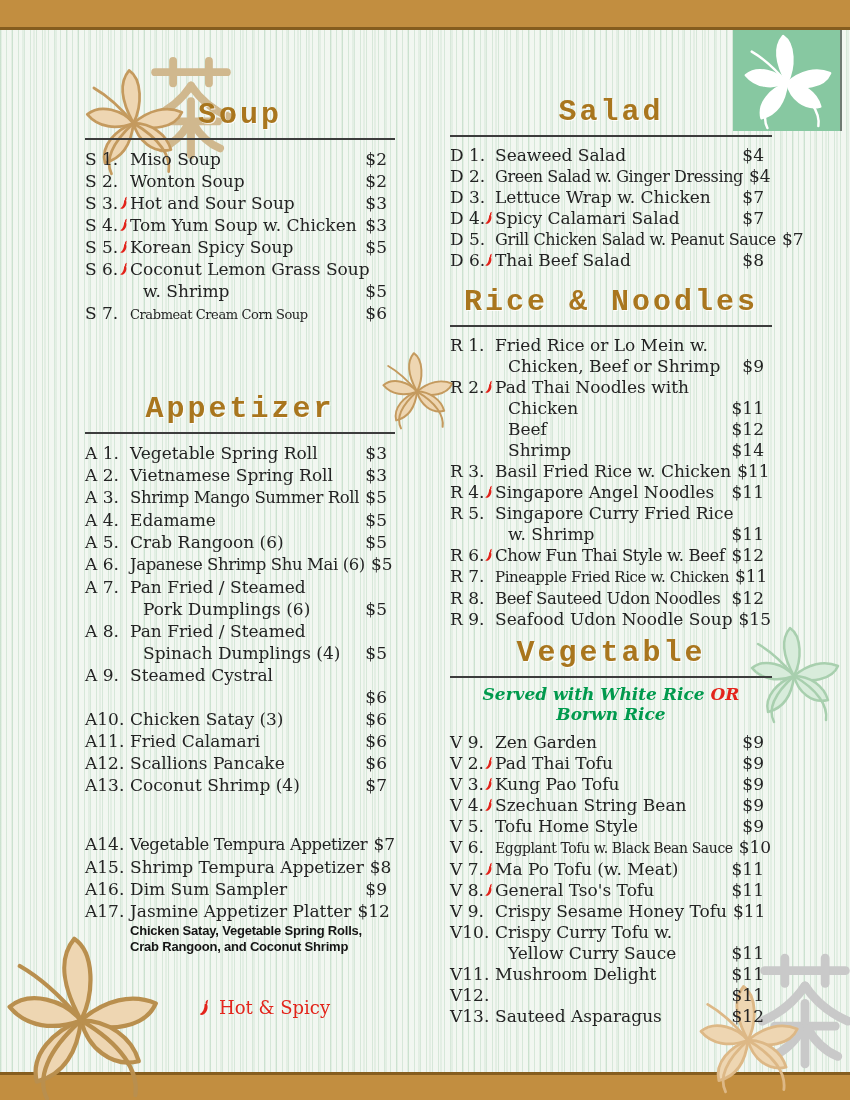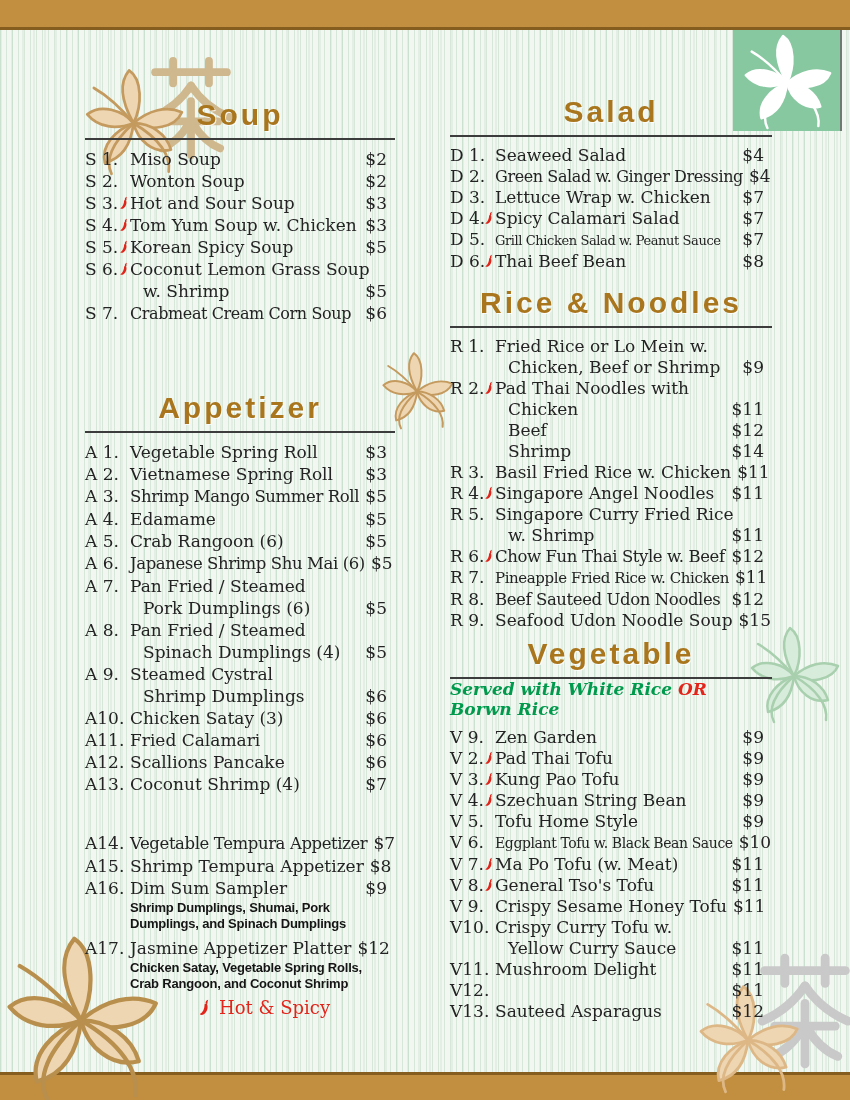--- a/index.html
+++ b/index.html
@@ -16,21 +16,21 @@
   .bar-bottom{position:absolute;left:0;top:1072px;width:850px;height:28px;background:#c28e40;border-top:3px solid #855d1f;box-sizing:border-box;}
   .green-square{position:absolute;left:733px;top:30px;width:107px;height:101px;background:#87c8a1;border-right:2px solid #6f7a72;}
   .green-square svg{position:absolute;left:4px;top:2px;}
 
   .col{position:absolute;}
   .col-left{left:85px;top:98px;width:310px;}
   .col-right{left:450px;top:95px;width:322px;}
 
   .sec-head{border-bottom:2px solid #3c3c3c;text-align:center;padding-bottom:6px;}
   .sec-title{
-    font-family:Liberation Sans, sans-serif;font-weight:bold;font-size:30px;line-height:34px;
+    font-family:Liberation Mono, monospace;font-weight:bold;font-size:30px;line-height:34px;
     color:#a9761e;letter-spacing:3px;text-shadow:1px 1px 0 rgba(255,255,255,.8);
   }
   .rows{margin-top:8px;}
   .col-left  .row{line-height:22px;}
   .col-right .row{line-height:21px;}
   .row{display:flex;align-items:baseline;font-size:17px;padding-right:8px;}
   .code{flex:none;width:34px;white-space:nowrap;}
   .chili-slot{flex:none;width:11px;position:relative;}
   .chili-slot svg{position:relative;top:1px;}
   .name{white-space:nowrap;}
@@ -41,22 +41,22 @@
     font-family:"Liberation Sans", sans-serif;font-weight:bold;font-size:13px;line-height:16px;
     letter-spacing:-0.2px;color:#141414;
   }
   .sec{margin-top:0;}
   .sec+.sec{margin-top:0;}
   #sec-appetizer{margin-top:66px;}
   #sec-rice{margin-top:14px;}
   #sec-vegetable{margin-top:6px;}
 
   .veg-note{
-    font-style:italic;font-weight:bold;font-size:17px;line-height:20px;
-    color:#009a4d;margin-bottom:4px;
+    text-align:center;font-style:italic;font-weight:bold;font-size:17px;line-height:20px;
+    color:#009a4d;margin-top:6px;margin-bottom:4px;
   }
   .veg-note .or{color:#e3241b;}
 
   .legend{
     position:absolute;left:198px;top:997px;display:flex;align-items:baseline;
     color:#e3241b;font-size:18px;text-align:right;
   }
   .legend svg{position:relative;top:2px;margin-right:8px;}
 
   .deco{position:absolute;pointer-events:none;}
@@ -181,21 +181,21 @@
               </svg></span>
             <span class="name">Coconut Lemon Grass Soup</span>
           </div>
           <div class="row cont">
             <span class="indent name">w. Shrimp</span>
             <span class="price">$5</span>
           </div>
           <div class="row">
             <span class="code">S 7.</span>
             <span class="chili-slot"></span>
-            <span class="name" style="font-size: 16px; letter-spacing: -0.4px; text-align: center;">Crabmeat Cream Corn Soup</span>
+            <span class="name" style="font-size: 13px; letter-spacing: -0.4px; text-align: center;">Crabmeat Cream Corn Soup</span>
             <span class="price">$6</span>
           </div>
         </div>
     </div>
     <div class="sec" id="sec-appetizer">
       <div class="sec-head">
         <span class="sec-title">Appetizer</span>
       </div>
       <div class="rows">
           <div class="row">
@@ -251,21 +251,20 @@
           <div class="row cont">
             <span class="indent name">Spinach Dumplings (4)</span>
             <span class="price">$5</span>
           </div>
           <div class="row">
             <span class="code">A 9.</span>
             <span class="chili-slot"></span>
             <span class="name">Steamed Cystral</span>
           </div>
           <div class="row cont">
-            <span class="indent name">Shrimp Dumplings</span>
             <span class="price">$6</span>
           </div>
           <div class="row">
             <span class="code">A10.</span>
             <span class="chili-slot"></span>
             <span class="name">Chicken Satay (3)</span>
             <span class="price">$6</span>
           </div>
           <div class="row">
             <span class="code">A11.</span>
@@ -296,21 +295,20 @@
             <span class="chili-slot"></span>
             <span class="name">Shrimp Tempura Appetizer</span>
             <span class="price">$8</span>
           </div>
           <div class="row">
             <span class="code">A16.</span>
             <span class="chili-slot"></span>
             <span class="name">Dim Sum Sampler</span>
             <span class="price">$9</span>
           </div>
-          <div class="desc">Shrimp Dumplings, Shumai, Pork Dumplings, and Spinach Dumplings</div>
           <div class="row">
             <span class="code">A17.</span>
             <span class="chili-slot"></span>
             <span class="name">Jasmine Appetizer Platter</span>
             <span class="price">$12</span>
           </div>
           <div class="desc">Chicken Satay, Vegetable Spring Rolls, Crab Rangoon, and Coconut Shrimp</div>
         </div>
     </div>
   </div>
@@ -343,29 +341,29 @@
             <span class="code">D 4.</span>
             <span class="chili-slot"><svg width="10" height="14" class="chili-red">
                 <use href="#chili"></use>
               </svg></span>
             <span class="name">Spicy Calamari Salad</span>
             <span class="price">$7</span>
           </div>
           <div class="row">
             <span class="code">D 5.</span>
             <span class="chili-slot"></span>
-            <span class="name" style="font-size: 13px; letter-spacing: -0.4px;">Grill Chicken Salad w. Peanut Sauce</span>
+            <span class="name" style="font-size: 16px; letter-spacing: -0.4px;">Grill Chicken Salad w. Peanut Sauce</span>
             <span class="price">$7</span>
           </div>
           <div class="row">
             <span class="code">D 6.</span>
             <span class="chili-slot"><svg width="10" height="14" class="chili-red">
                 <use href="#chili"></use>
               </svg></span>
-            <span class="name">Thai Beef Bean</span>
+            <span class="name">Thai Beef Salad</span>
             <span class="price">$8</span>
           </div>
         </div>
     </div>
     <div class="sec" id="sec-rice">
       <div class="sec-head">
         <span class="sec-title">Rice &amp; Noodles</span>
       </div>
       <div class="rows">
           <div class="row">

